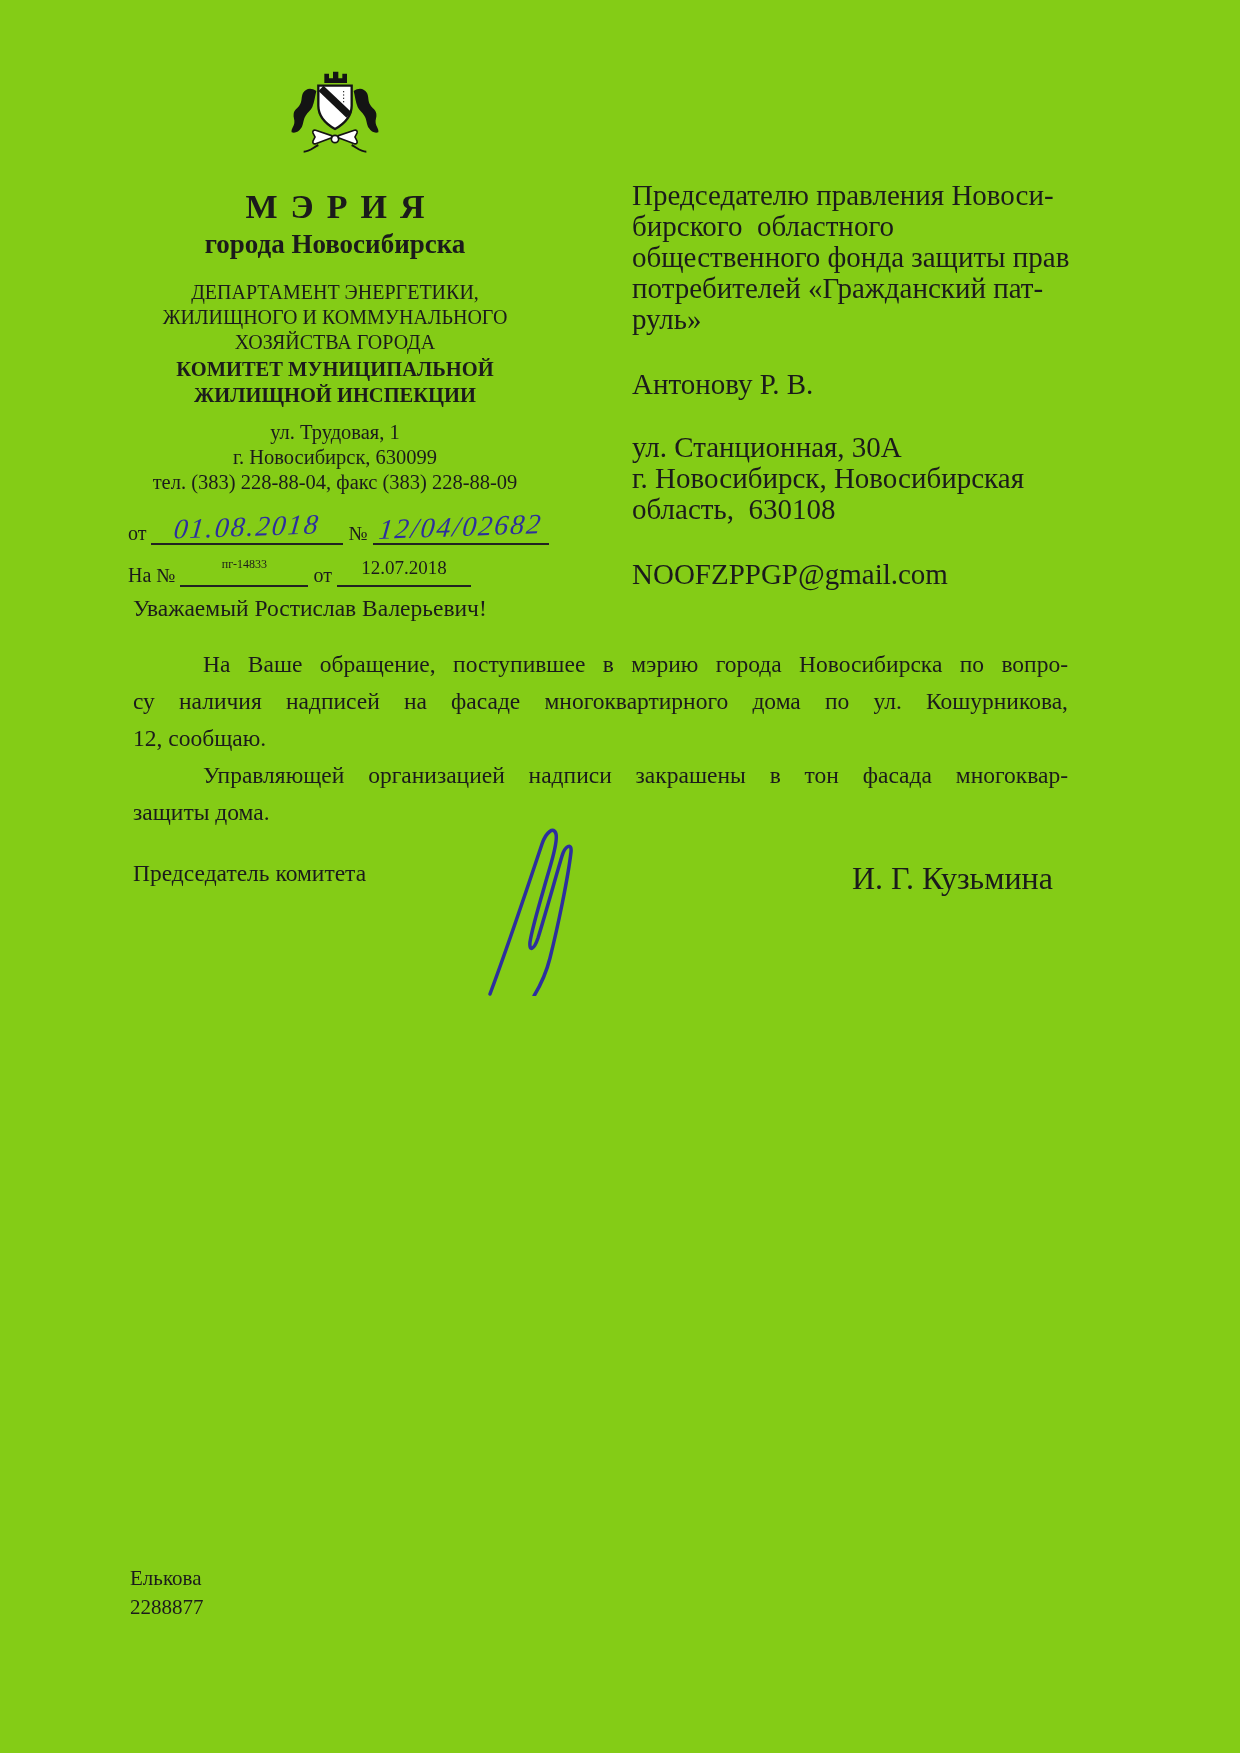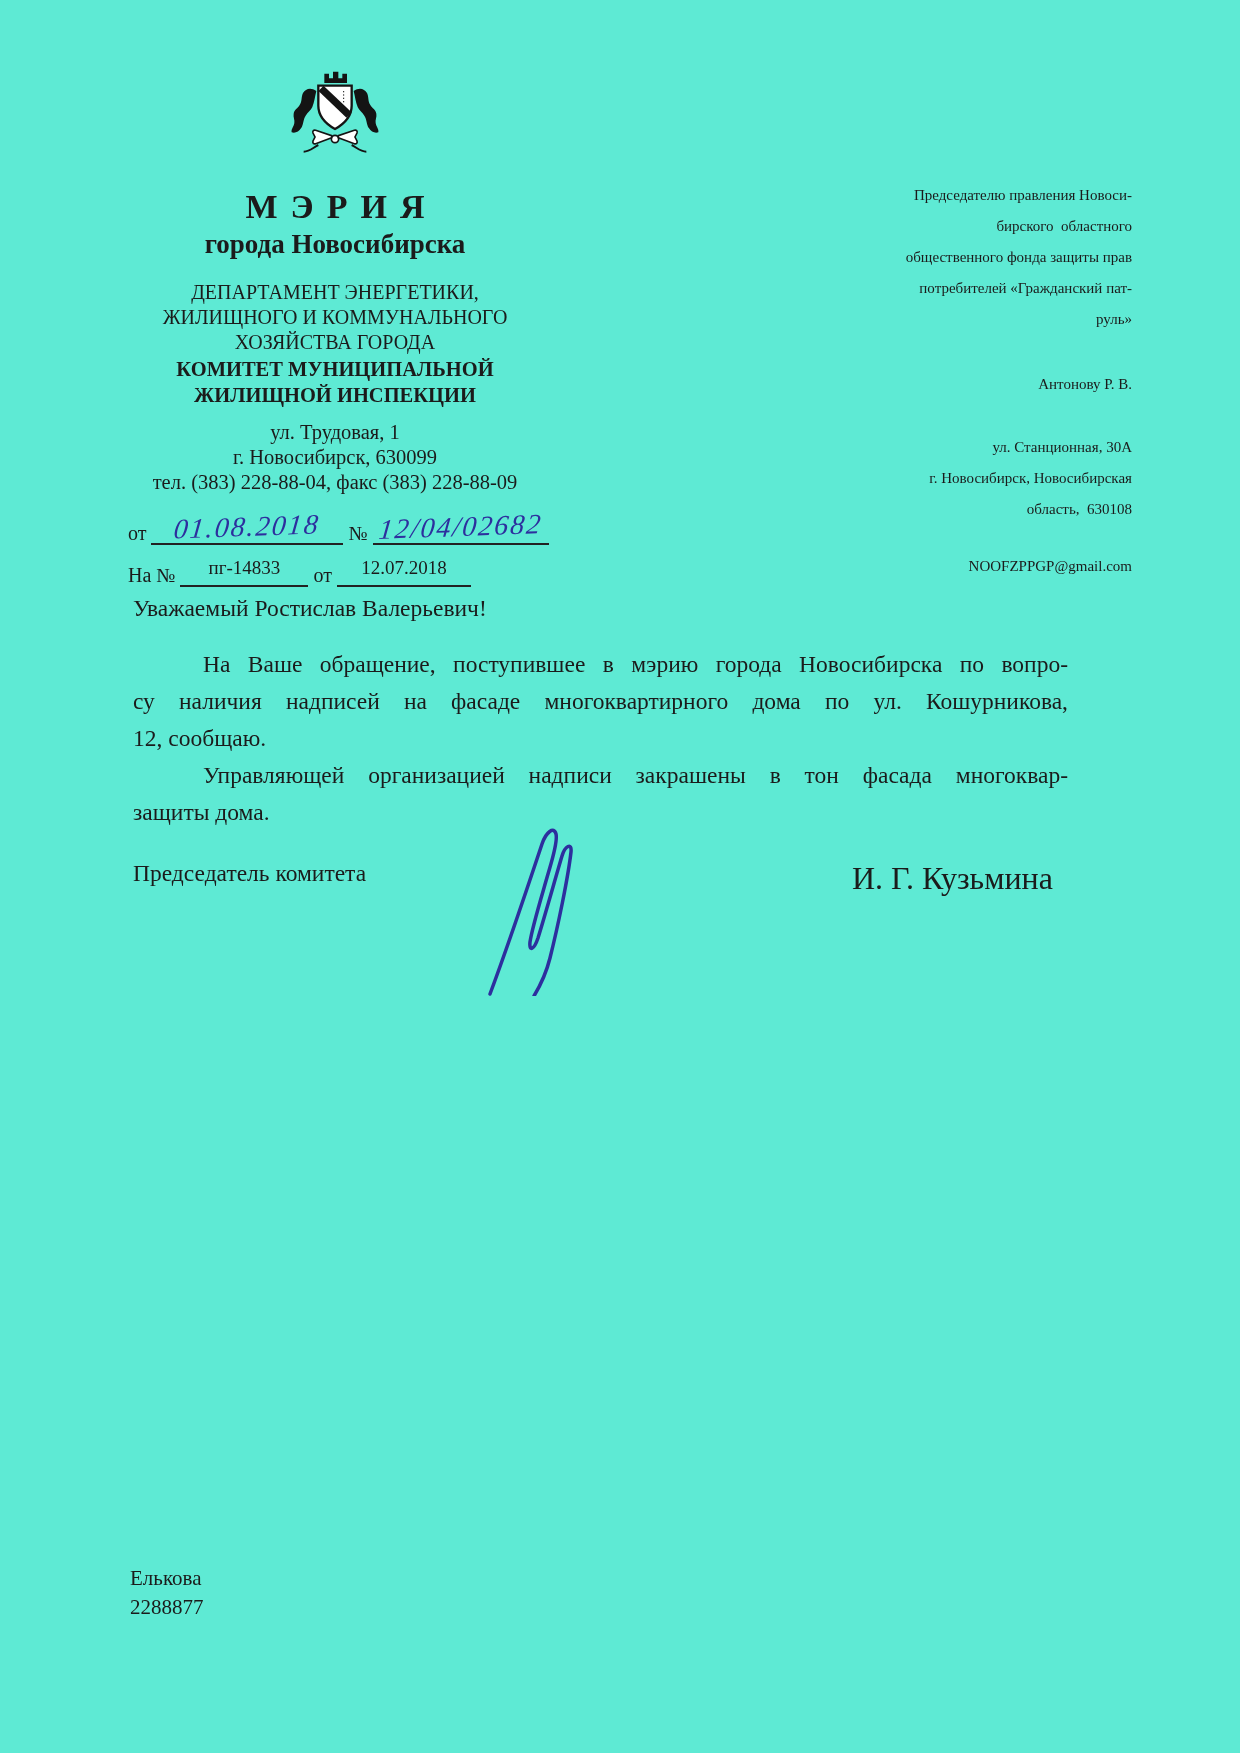--- a/index.html
+++ b/index.html
@@ -1,47 +1,47 @@
 <!DOCTYPE html>
 <html><head>
 <meta charset="utf-8">
 <style>
   html,body{margin:0;padding:0;background:#e9e9e9;}
   .page{
     position:relative;
     width:1240px;height:1753px;
-    background:#5eead4;
+    background:#84cc16;
     margin:0 auto;
     font-family:"Liberation Serif","DejaVu Serif",serif;
     color:#1b1b1b;
     overflow:hidden;
   }
   
   .sender{position:absolute;left:100px;top:56px;width:470px;text-align:center;}
   .arms{width:100px;height:118px;margin:0 auto;display:block;}
   .org{font-size:34px;font-weight:bold;letter-spacing:13px;margin-top:14px;text-indent:13px;}
   .org-sub{font-size:27px;font-weight:bold;margin-top:3px;}
   .dept{font-size:20px;line-height:25px;margin-top:20px;}
   .committee{font-size:20.5px;font-weight:bold;line-height:26px;margin-top:1px;}
   .s-addr{font-size:20.5px;line-height:25px;margin-top:12px;}
   .ref-row{font-size:20px;text-align:left;padding-left:28px;margin-top:14px;white-space:nowrap;}
   .blank{display:inline-block;border-bottom:2px solid #222;text-align:center;vertical-align:bottom;}
   .blank.b1{width:192px;height:34px;}
   .blank.b2{width:176px;height:34px;}
-  .blank.b3{width:128px;height:28px;font-size:19px;}
+  .blank.b3{width:128px;height:28px;font-size:12px;}
   .blank.b4{width:134px;height:28px;font-size:19px;}
   .hand{
     font-style:italic;color:#2d2f9e;font-size:28px;letter-spacing:2px;
     display:inline-block;transform:rotate(-2deg) skewX(-8deg);
     position:relative;top:2px;
   }
   .ref-row .lbl{display:inline-block;}
   .ref-row2{font-size:20px;text-align:left;padding-left:28px;margin-top:12px;white-space:nowrap;}
   
-  .recipient{position:absolute;left:632px;top:180px;width:500px;font-size:15px;text-align:right;}
+  .recipient{position:absolute;left:632px;top:180px;width:500px;font-size:29px;text-align:left;}
   .rline{line-height:31px;white-space:pre-wrap;}
   .r-name{margin-top:34px;line-height:31px;}
   .r-addr{margin-top:32px;}
   .r-email{margin-top:33px;}
   
   .salutation{position:absolute;left:133px;top:595px;width:935px;text-align:left;font-size:23.5px;}
   .body-text{position:absolute;left:133px;top:646px;width:935px;font-size:23.5px;}
   .bline{line-height:37px;}
   .bline.just{text-align:justify;text-align-last:justify;}
   .bline.indent{text-indent:70px;}

